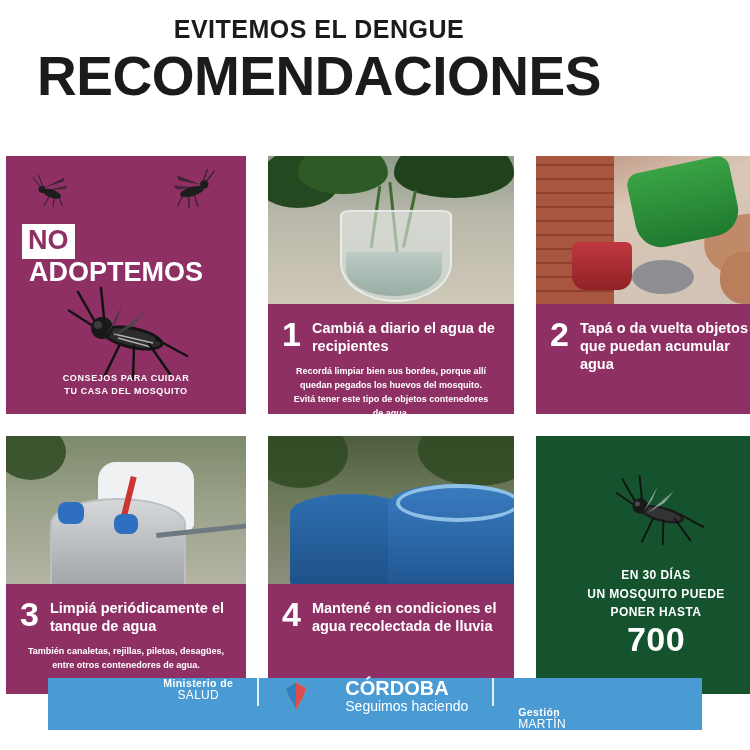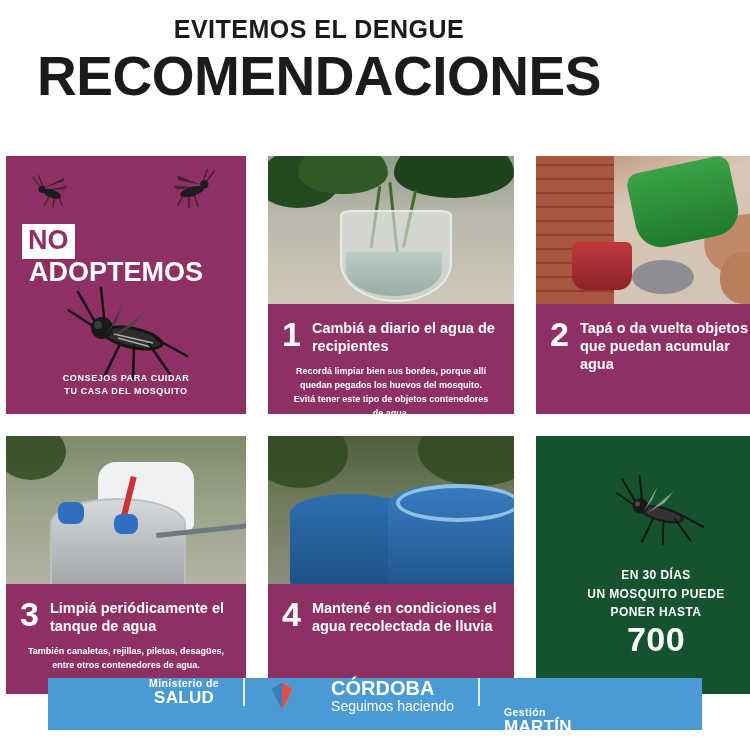--- a/index.html
+++ b/index.html
@@ -273,21 +273,21 @@
     width: 654px; height: 52px;
     background: #4a9ad4;
     display: flex;
     align-items: flex-start;
     justify-content: center;
     gap: 24px;
     color: #ffffff;
   }
   .f-block { text-align: center; line-height: 1.05; }
   .f-small { font-size: 10.5px; font-weight: bold; letter-spacing: .4px; }
-  .f-big { font-size: 17px; font-weight: bold; letter-spacing: .3px; }
+  .f-big { font-size: 12px; font-weight: normal; letter-spacing: .3px; }
   .f-div { width: 2px; height: 28px; background: rgba(255,255,255,.85); }
   .f-cba { display: flex; align-items: center; gap: 8px; }
   .f-cba-name { font-size: 20px; font-weight: bold; line-height: 1; }
   .f-cba-sub { font-size: 14px; line-height: 1.2; }
   .cba-logo { width: 26px; height: 30px; position: relative; }
 </style>
 </head>
 <body>
 
 <div class="page">

